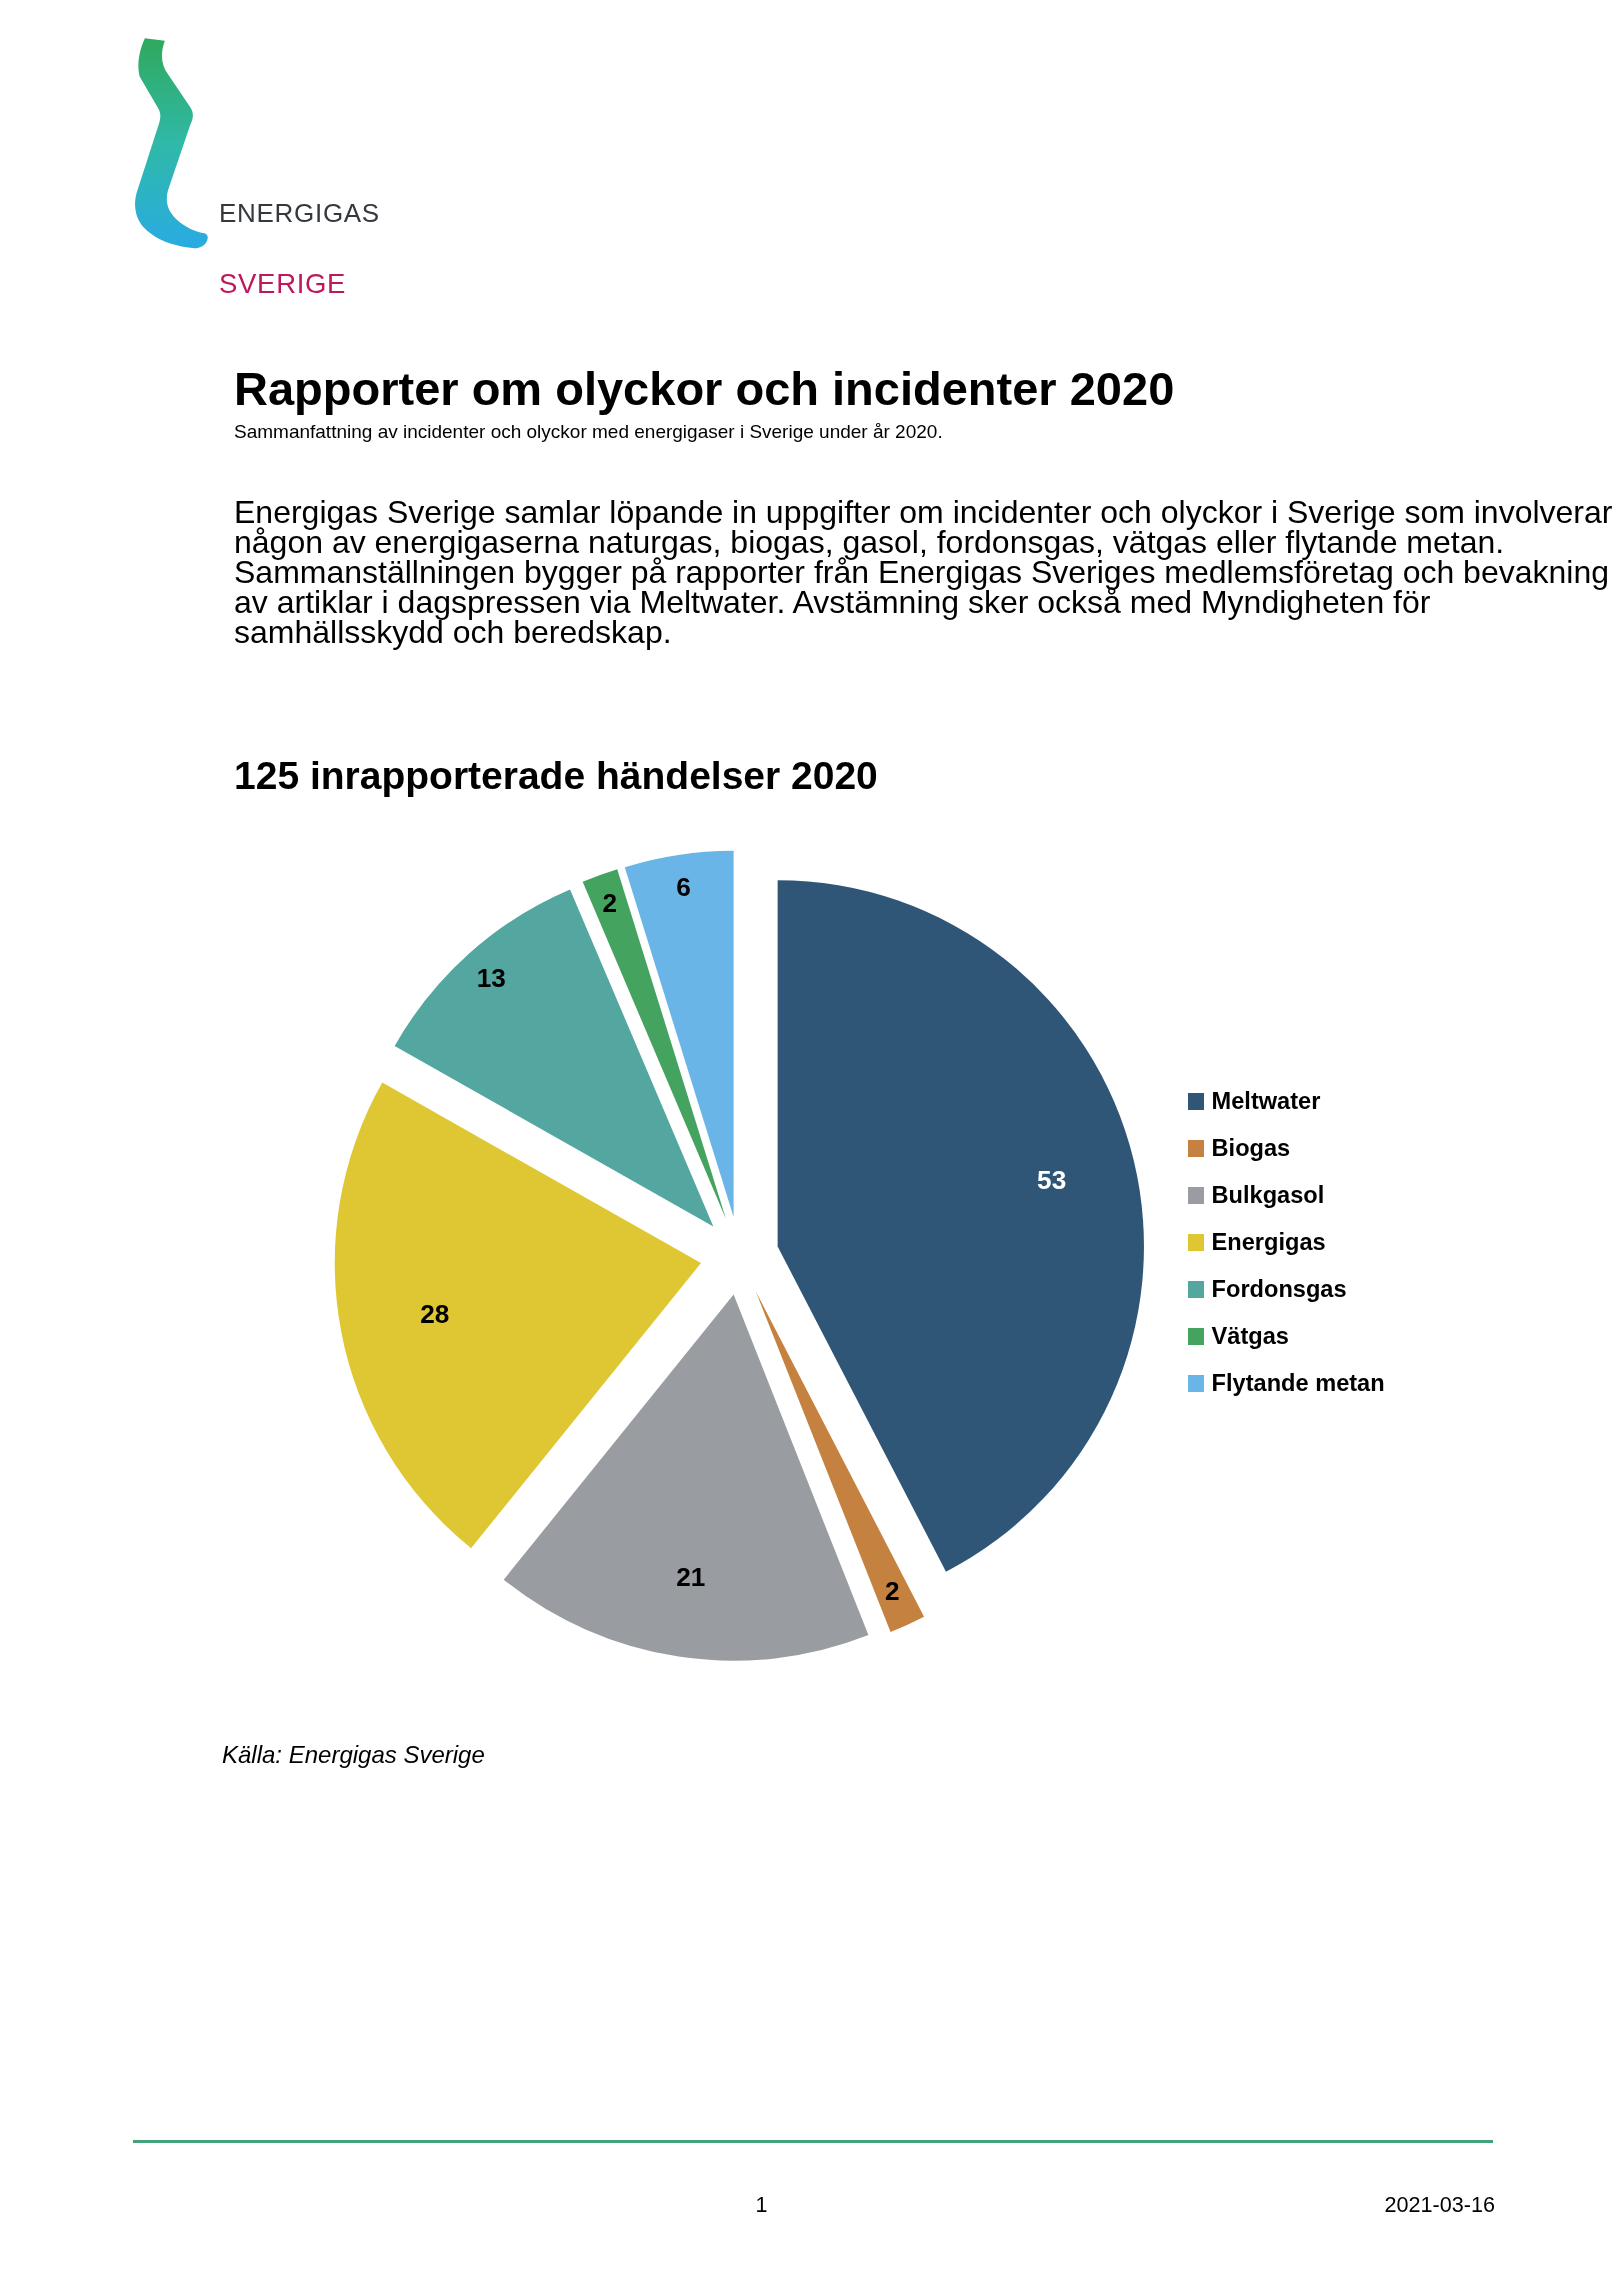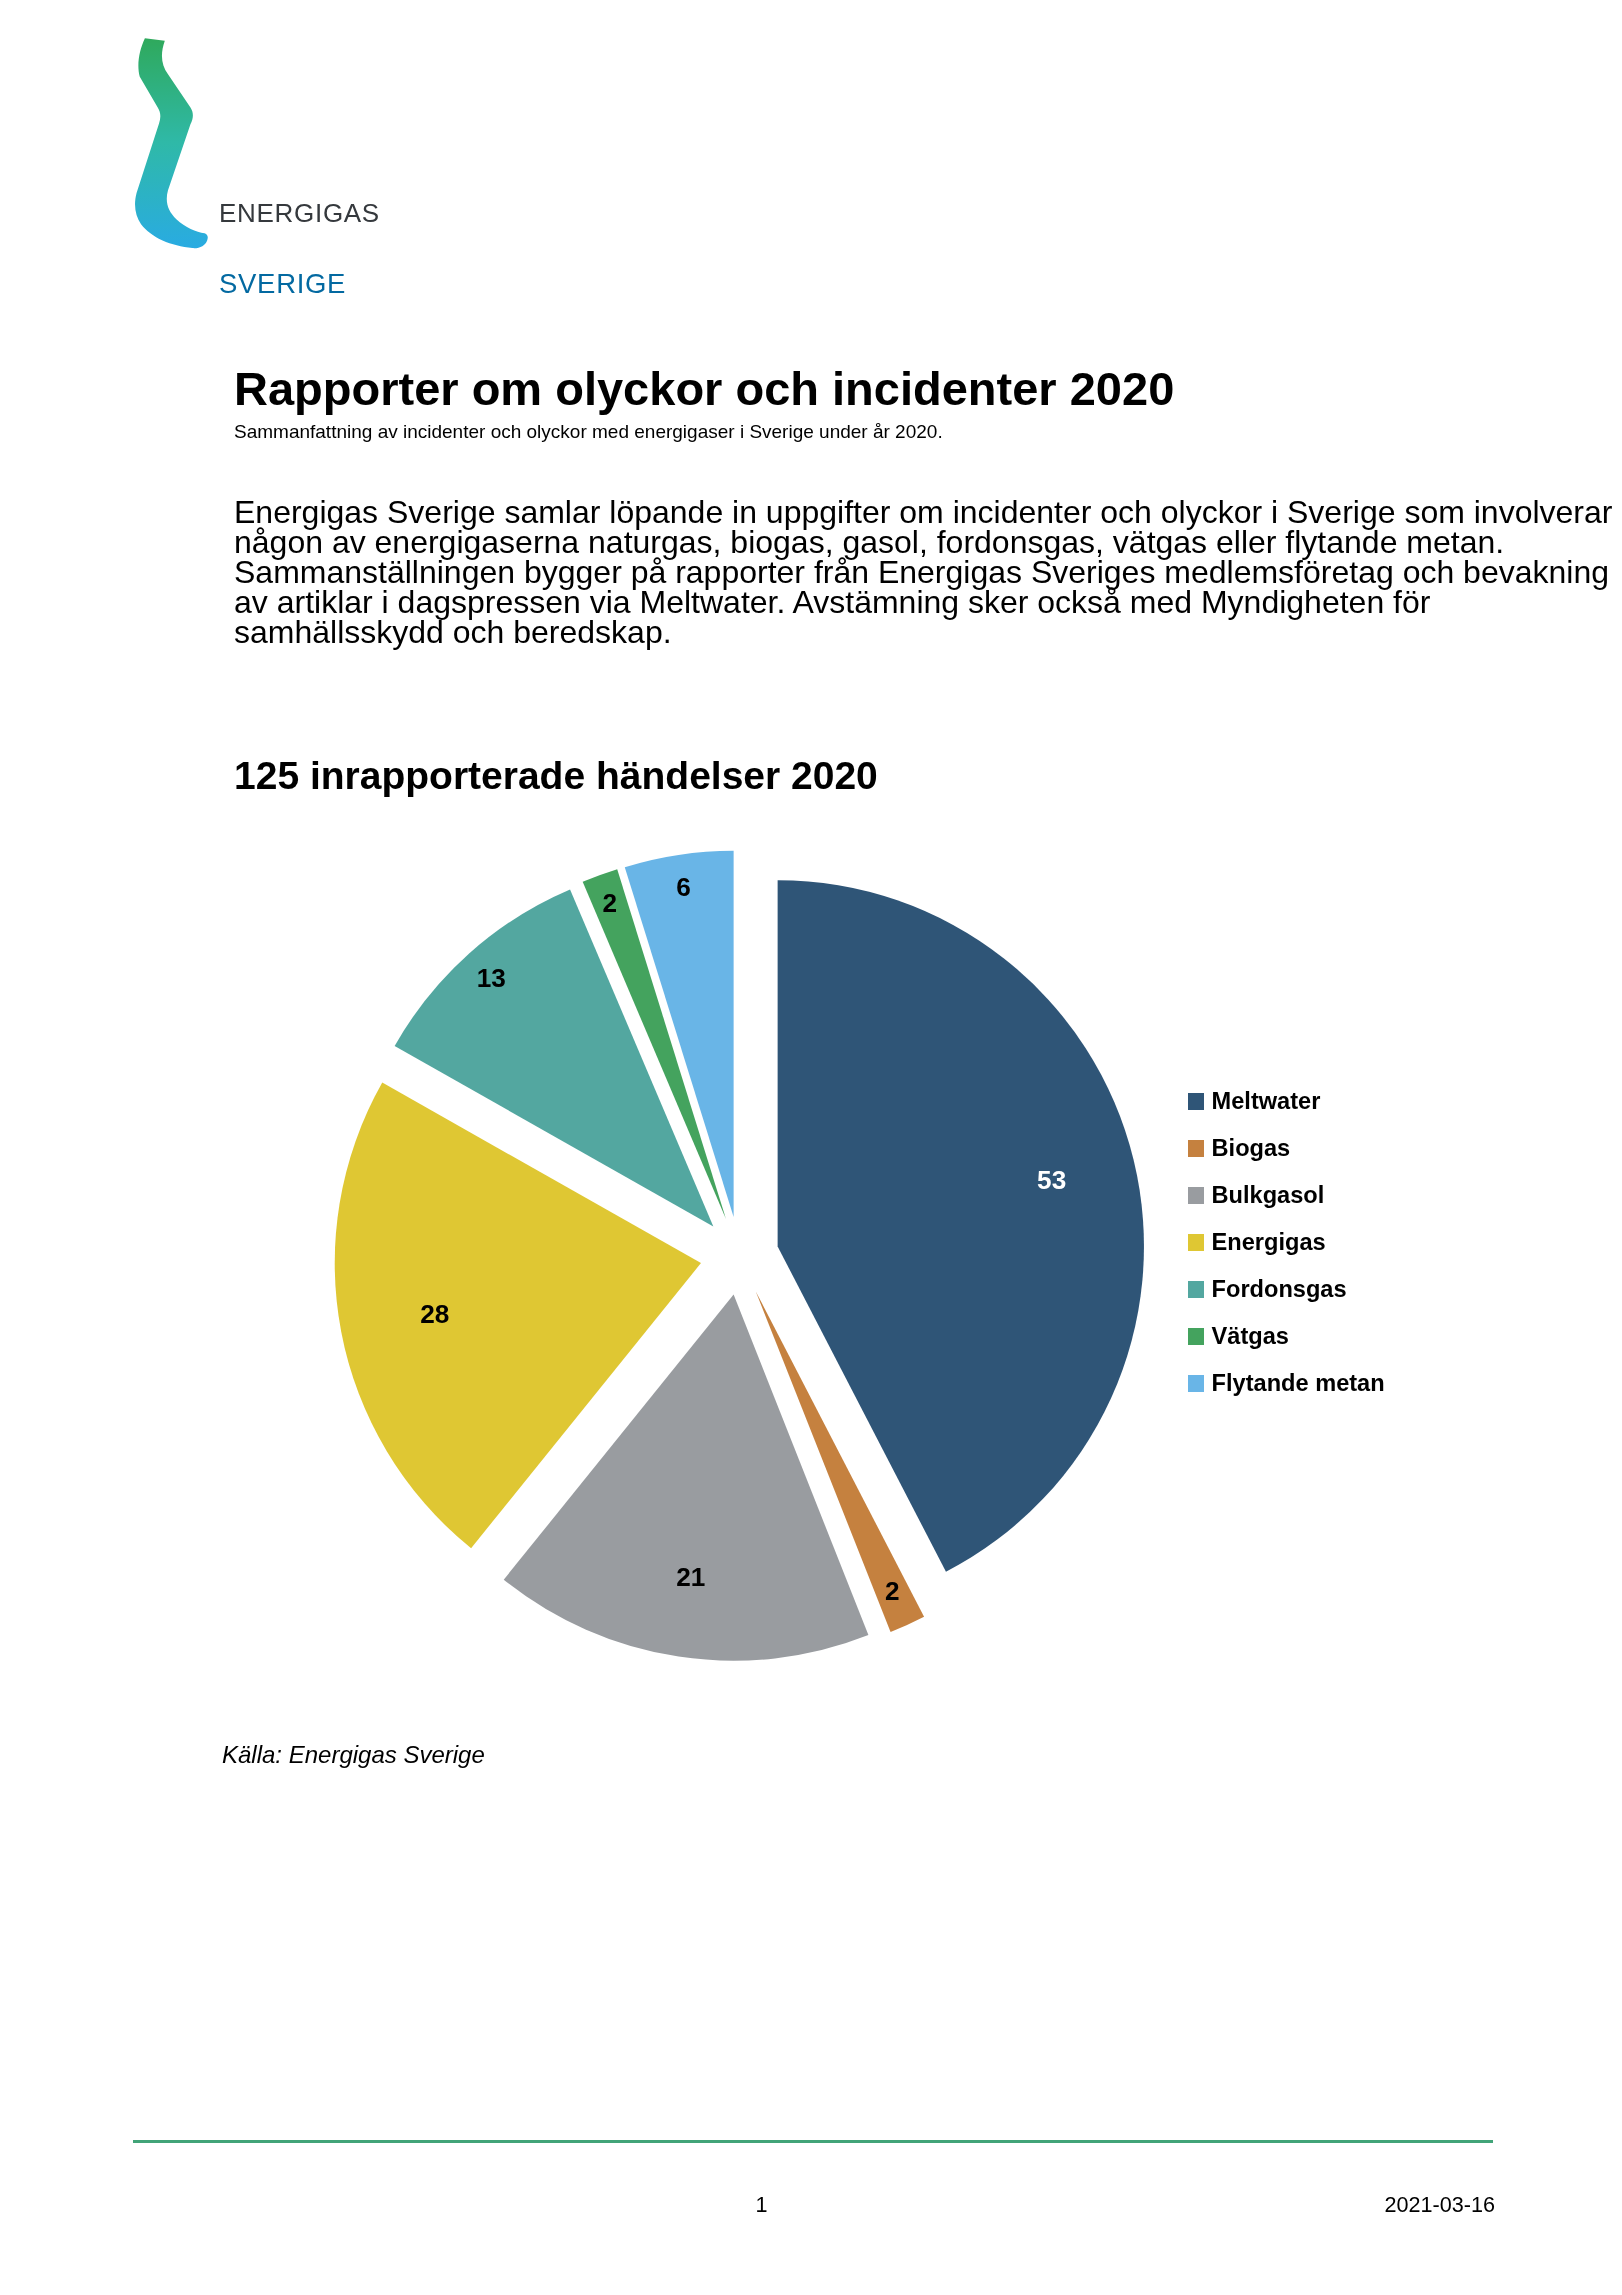--- a/index.html
+++ b/index.html
@@ -51,21 +51,21 @@
     </defs>
     <path id="swoosh-path" fill="url(#swooshGrad)" d="M 17 0 L 48 4
       C 41 24, 42 41, 53 56 L 88 108 C 93 116, 93 124, 88 134
       L 53 237 C 48 255, 53 270, 66 282 C 80 295, 97 302, 110 304
       C 115 306, 116 310, 114 315 C 111 323, 102 328, 91 327
       C 58 324, 27 311, 11 290 C 2 277, -1 260, 4 241
       L 39 133 C 42 124, 42 116, 37 108 L 9 60 C 4 42, 8 19, 17 0 Z"></path>
   </svg>
   <div class="logo-text">
     <div class="logo-line1" style="color: rgb(53, 57, 61);">ENERGIGAS</div>
-    <div class="logo-line2" style="color: #0369a1; margin-top: 44px;">SVERIGE</div>
+    <div class="logo-line2" style="color: #be185d; margin-top: 44px;">SVERIGE</div>
   </div>
 
   <h1 class="doc-title">Rapporter om olyckor och incidenter 2020</h1>
   <p class="doc-subtitle">Sammanfattning av incidenter och olyckor med energigaser i Sverige under år 2020.</p>
   <p class="doc-body">Energigas Sverige samlar löpande in uppgifter om incidenter och olyckor i Sverige som involverar
 någon av energigaserna naturgas, biogas, gasol, fordonsgas, vätgas eller flytande metan.
 Sammanställningen bygger på rapporter från Energigas Sveriges medlemsföretag och bevakning
 av artiklar i dagspressen via Meltwater. Avstämning sker också med Myndigheten för
 samhällsskydd och beredskap.</p>
   <h2 class="section-heading">125 inrapporterade händelser 2020</h2>

